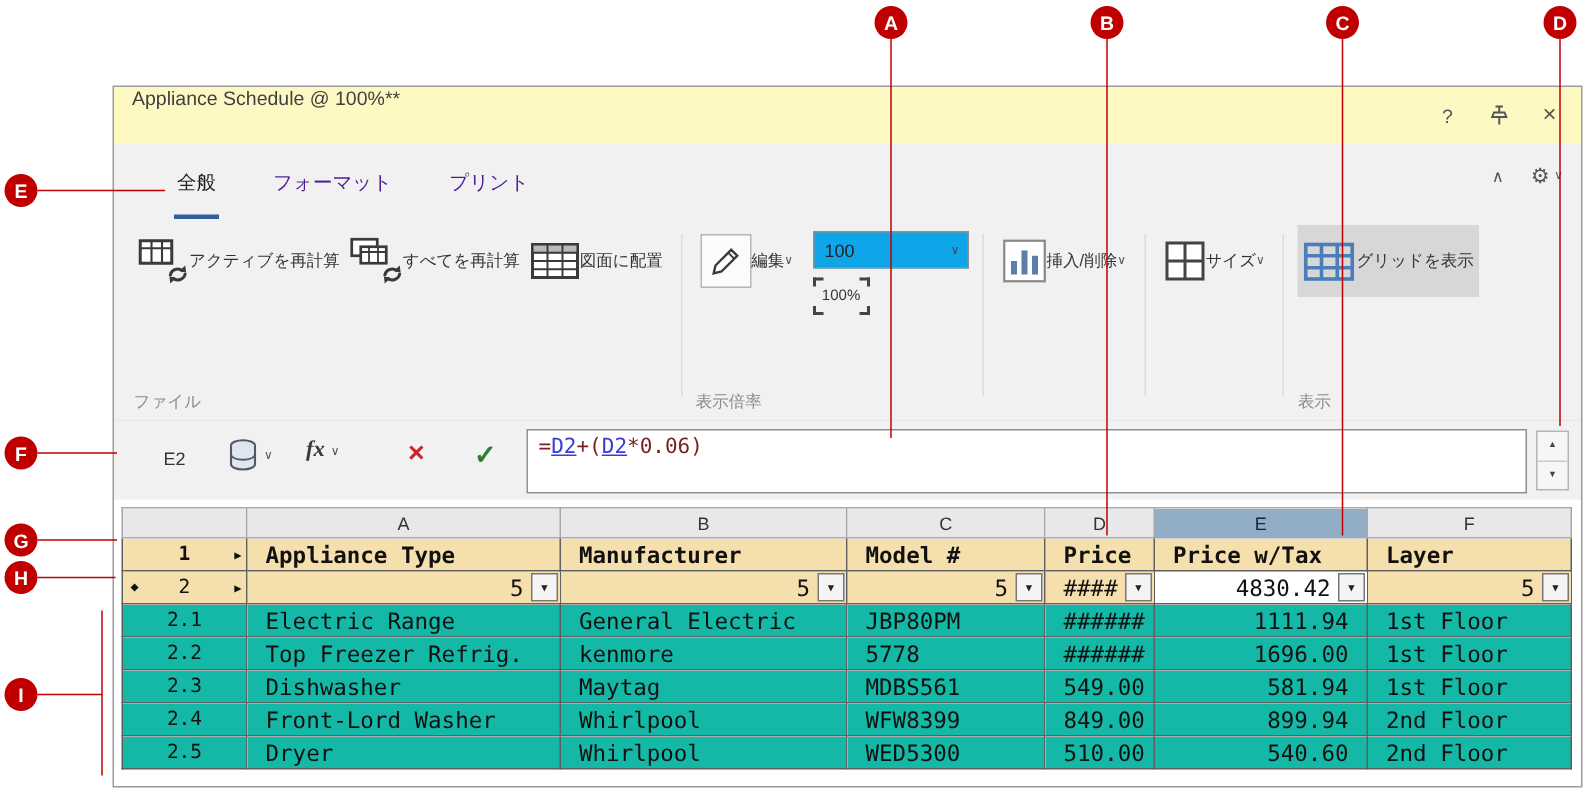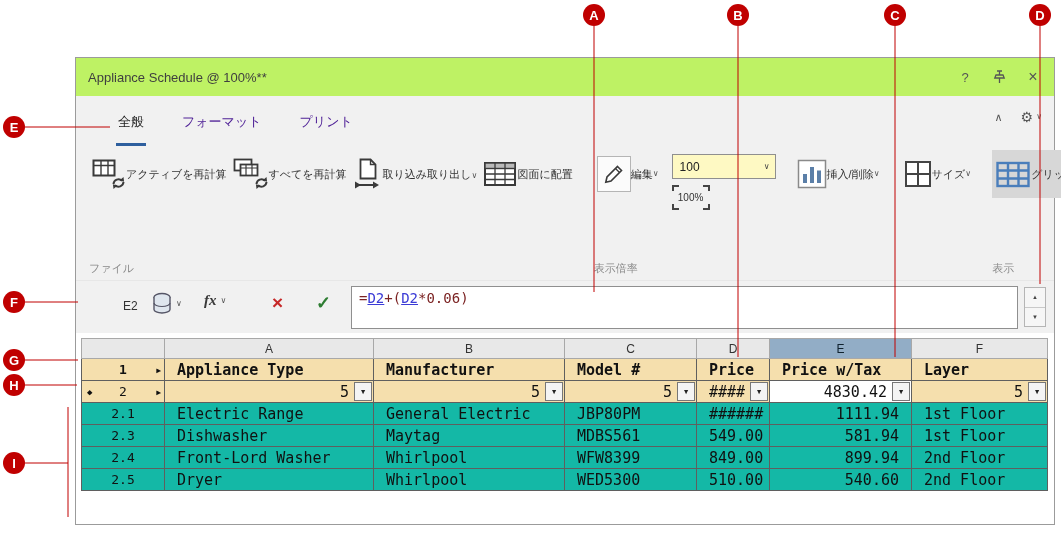--- a/index.html
+++ b/index.html
@@ -10,21 +10,21 @@
   
   .lines{position:absolute;left:0;top:0;z-index:40;pointer-events:none}
   .badge{position:absolute;z-index:50;width:22px;height:22px;border-radius:50%;
          background:#c00000;color:#fff;font-weight:bold;font-size:13px;
          display:flex;align-items:center;justify-content:center}
 
   
   .window{position:absolute;left:75px;top:57px;width:980px;height:468px;background:#fff;
           border:1px solid #9b9b9b;z-index:10}
 
-  .titlebar{height:38px;background:#bef264;display:flex;padding:12px 12px}
+  .titlebar{height:38px;background:#fef9c3;display:flex;padding:0 12px}
   .title{font-size:13px;color:#3f3f3f}
   .tb-btns{margin-left:auto;display:flex;gap:16px;align-items:center}
   .tb-btn{width:18px;height:18px;display:flex;align-items:center;justify-content:center;
           color:#555;font-size:13px}
 
   .tabrow{position:relative;height:50px;background:#f1f1f1;display:flex;align-items:flex-end;
           padding-left:40px;gap:34px}
   .tab{font-size:13px;color:#4c1d95;padding:0 2px 12px;border-bottom:3px solid transparent}
   .tab.active{color:#1d1d1d;border-bottom-color:#2e5f9e}
   .tab-right{position:absolute;right:12px;top:13px;display:flex;gap:18px;align-items:center;color:#555}
@@ -36,36 +36,36 @@
   .rgroup{display:flex;flex-direction:column}
   .rbody{display:flex;align-items:flex-start;flex:1}
   .rcap{text-align:left;font-size:11px;color:#8a8a8a;height:20px;line-height:16px}
   .rbtn{display:flex;flex-direction:row;align-items:center;min-width:64px;padding:2px 3px}
   .ricon{height:44px;display:flex;align-items:center;justify-content:center}
   .rlbl{font-size:11px;color:#333;line-height:13px;text-align:center;white-space:nowrap}
   .rsep{width:1px;background:#dcdcdc;margin:6px 9px 16px 9px}
   .iconbox{width:34px;height:36px;border:1px solid #b5b5b5;background:#fbfbfb;
            display:flex;align-items:center;justify-content:center}
   .zoomcol{display:flex;flex-direction:column;margin-left:10px;padding-top:4px}
-  .combo{width:104px;height:25px;border:1px solid #8f8f8f;background:#fef9c3;display:flex;
+  .combo{width:104px;height:25px;border:1px solid #8f8f8f;background:#0ea5e9;display:flex;
          align-items:center;font-size:12px;color:#222;padding-left:7px;position:relative}
   .combo .arr{position:absolute;right:5px;font-size:8px;color:#444}
   .pct{margin-top:6px;width:38px;height:25px;position:relative;display:flex;align-items:center;
        justify-content:center;font-size:10px;color:#333}
   .pct::before{content:"";position:absolute;inset:0;background-repeat:no-repeat;background-image:
       linear-gradient(#444,#444),linear-gradient(#444,#444),linear-gradient(#444,#444),linear-gradient(#444,#444),
       linear-gradient(#444,#444),linear-gradient(#444,#444),linear-gradient(#444,#444),linear-gradient(#444,#444);
       background-position:0 0,0 0,100% 0,100% 0,0 100%,0 100%,100% 100%,100% 100%;
       background-size:7px 2px,2px 6px,7px 2px,2px 6px,7px 2px,2px 6px,7px 2px,2px 6px}
   .pressed{background:#d7d7d7}
   .bigbtn{min-width:90px}
 
   
   .formularow{position:relative;height:52px;background:#f1f1f1}
-  .cellref{position:absolute;left:47px;top:18px;font-size:12px;color:#333}
+  .cellref{position:absolute;left:33px;top:18px;font-size:12px;color:#333}
   .fbar-btn{position:absolute;top:11px;display:flex;align-items:center;gap:4px;color:#444}
   .db{left:76px}.fxb{left:128px}
   .fx{font-family:"Liberation Serif",serif;font-style:italic;font-weight:bold;font-size:15px;color:#3a3a3a}
   .cancel{position:absolute;left:196px;top:11px;color:#c62828;font-size:19px;font-weight:bold;line-height:22px}
   .accept{position:absolute;left:240px;top:11px;color:#2e7d32;font-size:18px;font-weight:bold;line-height:22px}
   .finput{position:absolute;left:275px;right:36px;top:5px;height:43px;background:#fff;
           border:1px solid #8f8f8f;padding:3px 7px;font-family:"DejaVu Sans Mono",monospace;
           font-size:14px;color:#7b2222}
   .fref{color:#3b3bd6;text-decoration:underline}
   .spinner{position:absolute;right:8px;top:6px;width:22px;height:40px;display:flex;
@@ -180,35 +180,20 @@
                 <path d="M33.5 19 l0.6 4.8 -4.6 -1.2 z" fill="#3a3a3a"></path>
                 <path d="M33.5 24 a5 5 0 0 1 -8.5 3.2" fill="none" stroke="#3a3a3a" stroke-width="2"></path>
                 <path d="M23.5 31 l-0.6 -4.8 4.6 1.2 z" fill="#3a3a3a"></path>
               </svg>
             </span>
             <span class="rlbl">すべてを</span>
             <span class="rlbl">再計算</span>
           </div>
           <div class="rbtn">
             <span class="ricon">
-              <svg width="30" height="32" viewBox="0 0 30 32">
-                <path d="M7.5 1.5 h10 l5 5 v14 h-15 z" fill="#fff" stroke="#3a3a3a" stroke-width="1.8"></path>
-                <path d="M17.5 1.5 v5 h5" fill="none" stroke="#3a3a3a" stroke-width="1.4"></path>
-                <path d="M6 27 h14" stroke="#3a3a3a" stroke-width="2"></path>
-                <path d="M26 27 l-6 -3.5 v7 z" fill="#3a3a3a"></path>
-                <path d="M0 27 l6 -3.5 v7 z" fill="#3a3a3a" transform="translate(4 0) scale(-1 1) translate(-4 0)"></path>
-              </svg>
-            </span>
-            <span class="rlbl">取り込み</span>
-            <span class="rlbl">
-              <span>取り出し</span><span class="chev8">∨</span>
-            </span>
-          </div>
-          <div class="rbtn">
-            <span class="ricon">
               <svg width="34" height="30" viewBox="0 0 34 30">
                 <rect x="2" y="4" width="30" height="22" fill="#fff" stroke="#3a3a3a" stroke-width="2"></rect>
                 <rect x="2" y="4" width="30" height="5.5" fill="#b9b9b9" stroke="#3a3a3a" stroke-width="1.4"></rect>
                 <path d="M2 15 H32 M2 20.5 H32 M12 4 V26 M22 4 V26" stroke="#3a3a3a" stroke-width="1.3"></path>
               </svg>
             </span>
             <span class="rlbl">図面に</span>
             <span class="rlbl">配置</span>
           </div>
         </div>
@@ -400,20 +385,29 @@
           <tr class="drow">
             <td class="rnum">2.1</td>
             <td>Electric Range</td>
             <td>General Electric</td>
             <td>JBP80PM</td>
             <td class="ra">######</td>
             <td class="ra">1111.94</td>
             <td>1st Floor</td>
           </tr>
           <tr class="drow">
+            <td class="rnum">2.2</td>
+            <td>Top Freezer Refrig.</td>
+            <td>kenmore</td>
+            <td>5778</td>
+            <td class="ra">######</td>
+            <td class="ra">1696.00</td>
+            <td>1st Floor</td>
+          </tr>
+          <tr class="drow">
             <td class="rnum">2.3</td>
             <td>Dishwasher</td>
             <td>Maytag</td>
             <td>MDBS561</td>
             <td class="ra">549.00</td>
             <td class="ra">581.94</td>
             <td>1st Floor</td>
           </tr>
           <tr class="drow">
             <td class="rnum">2.4</td>

